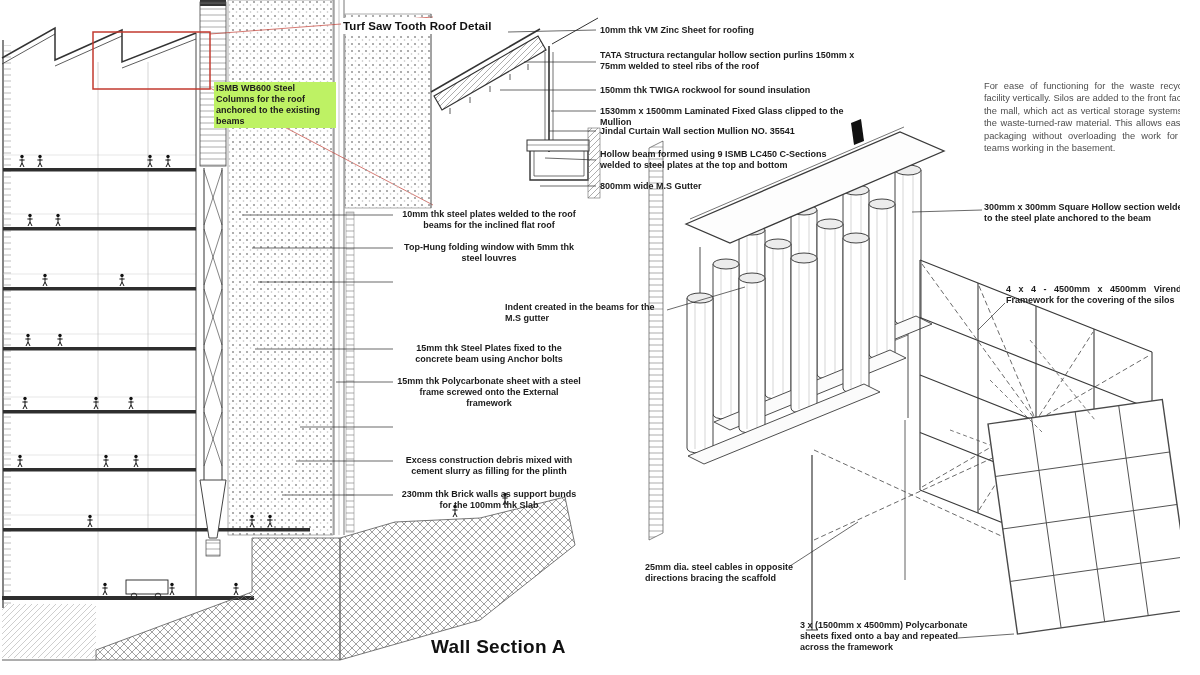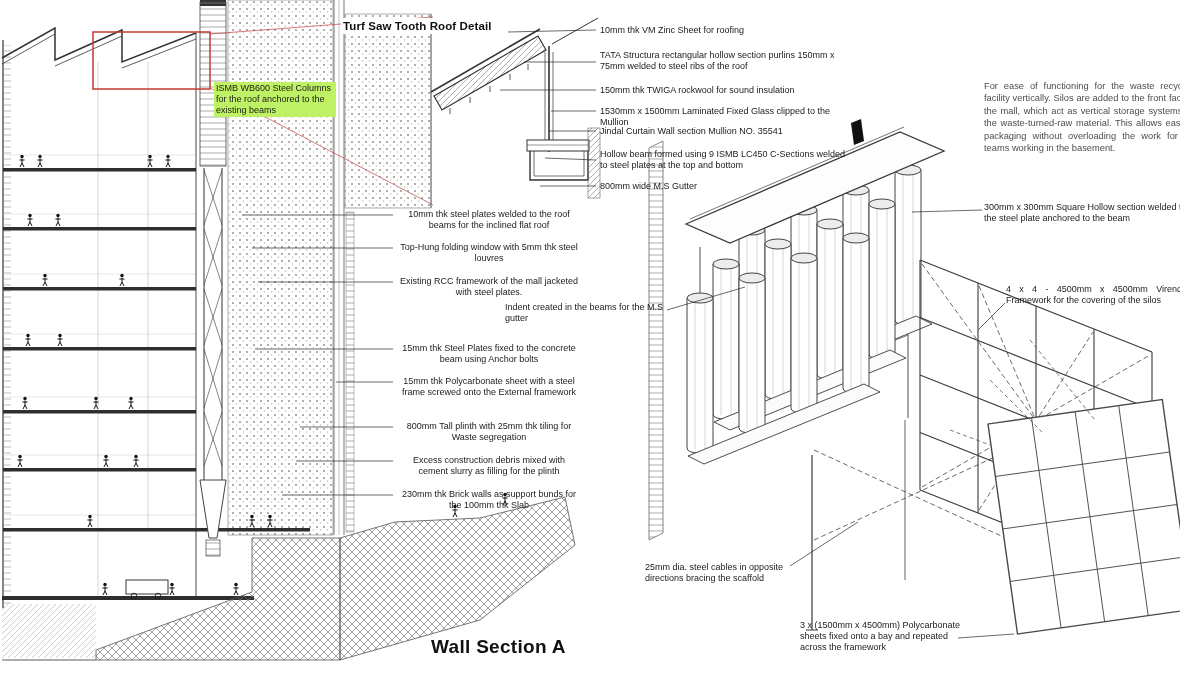--- a/index.html
+++ b/index.html
@@ -1,19 +1,19 @@
 <!DOCTYPE html>
 <html><head>
 <meta charset="utf-8">
 <style>
   * { margin:0; padding:0; box-sizing:border-box; }
   html,body { width:1200px; height:675px; background:#ffffff; font-family:"Liberation Sans",sans-serif; }
   .sheet { position:relative; width:1180px; height:675px; background:#fff; overflow:hidden; }
   .sheet > svg { position:absolute; left:0; top:0; }
-  .ann { position:absolute; font-size:9px; line-height:11px; color:#1b1b1b; }
+  .ann { position:absolute; font-size:9px; line-height:11px; color:#1b1b1b;font-weight:bold; }
   .ann-j { text-align:justify; }
   .detail-ann { left:600px; width:255px; }
   .mid-ann { left:397px; width:184px;text-align:center; }
   .note-bg { background:#bef264; padding:1px 2px; }
   .detail-title { position:absolute; left:341px; top:18px; font-size:11.5px; font-weight:bold; color:#111;
                   background:#fff; padding:2px 5px 2px 2px; letter-spacing:0.1px; }
   .main-title { position:absolute; left:431px; top:636px; font-size:19px; font-weight:bold; color:#111; letter-spacing:0.3px; }
   .para { position:absolute; left:984px; top:80px; width:213px; font-size:9.3px; line-height:12.4px;
           color:#4d4d4d; text-align:justify; }
 </style>
@@ -242,24 +242,22 @@
   <div class="ann detail-ann" style="top:85px">150mm thk TWIGA rockwool for sound insulation</div>
   <div class="ann detail-ann" style="top:106px">1530mm x 1500mm Laminated Fixed Glass clipped to the Mullion</div>
   <div class="ann detail-ann" style="top:126px">Jindal Curtain Wall section Mullion NO. 35541</div>
   <div class="ann detail-ann" style="top:149px">Hollow beam formed using 9 ISMB LC450 C-Sections welded to steel plates at the top and bottom</div>
   <div class="ann detail-ann" style="top:181px">800mm wide M.S Gutter</div>
 
   <div class="ann note-bg" style="left:214px;top:82px;width:122px">ISMB WB600 Steel Columns for the roof anchored to the existing beams</div>
 
   <div class="ann mid-ann" style="top:209px">10mm thk steel plates welded to the roof beams for the inclined flat roof</div>
   <div class="ann mid-ann" style="top:242px">Top-Hung folding window with 5mm thk steel louvres</div>
-  <div class="ann mid-ann" style="top:276px">Existing RCC framework of the mall jacketed with steel plates.</div>
   <div class="ann mid-ann" style="top:343px">15mm thk Steel Plates fixed to the concrete beam using Anchor bolts</div>
   <div class="ann mid-ann" style="top:376px">15mm thk Polycarbonate sheet with a steel frame screwed onto the External framework</div>
-  <div class="ann mid-ann" style="top:421px">800mm Tall plinth with 25mm thk tiling for Waste segregation</div>
   <div class="ann mid-ann ann-j" style="top:455px">Excess construction debris mixed with cement slurry as filling for the plinth</div>
   <div class="ann mid-ann" style="top:489px">230mm thk Brick walls as support bunds for the 100mm thk Slab</div>
 
   <div class="para">For ease of functioning for the waste recycling facility vertically. Silos are added to the front face of the mall, which act as vertical storage systems for the waste-turned-raw material. This allows ease of packaging without overloading the work for the teams working in the basement.</div>
   <div class="ann" style="left:984px;top:202px;width:207px">300mm x 300mm Square Hollow section welded to the steel plate anchored to the beam</div>
   <div class="ann ann-j" style="left:1006px;top:284px;width:188px">4 x 4 - 4500mm x 4500mm Virendeel Framework for the covering of the silos</div>
   <div class="ann" style="left:505px;top:302px;width:160px">Indent created in the beams for the M.S gutter</div>
   <div class="ann" style="left:645px;top:562px;width:178px">25mm dia. steel cables in opposite directions bracing the scaffold</div>
   <div class="ann" style="left:800px;top:620px;width:172px">3 x (1500mm x 4500mm) Polycarbonate sheets fixed onto a bay and repeated across the framework</div>
 

